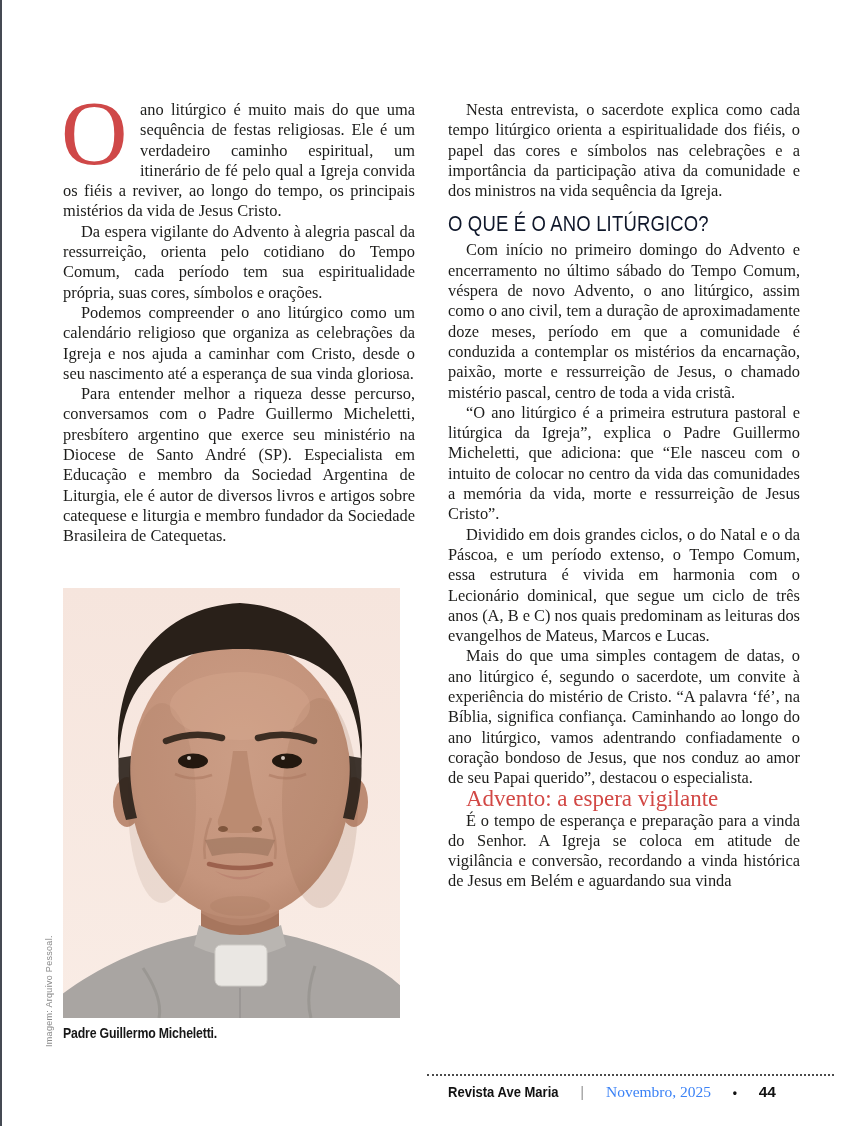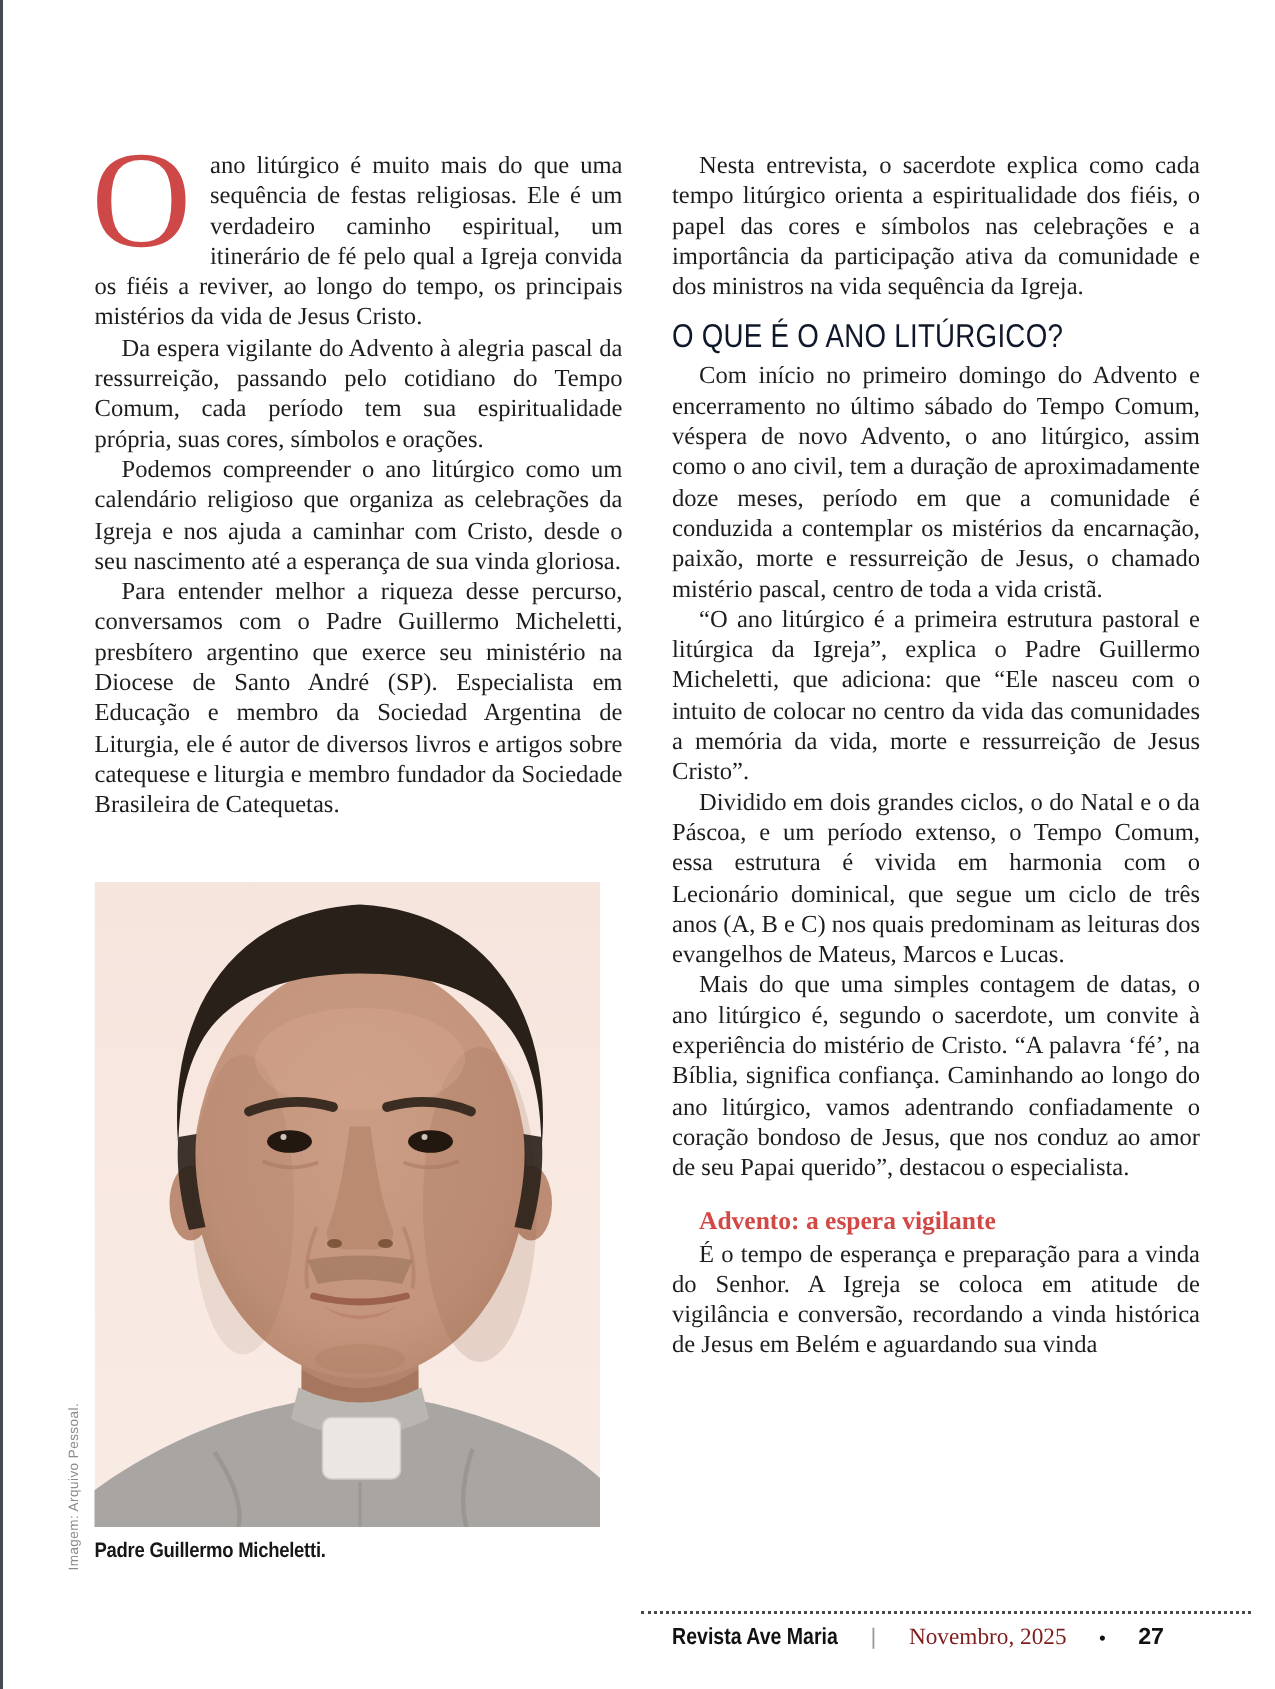--- a/index.html
+++ b/index.html
@@ -21,22 +21,22 @@
     font-size:92px;line-height:60px;text-align:left;color:#cf4848;
     font-family:"Liberation Serif",serif;
   }
   .red-heading{
     margin:12px 0 5px 0;font-family:"Liberation Sans",sans-serif;
     font-weight:400;font-size:22px;line-height:22px;color:#0f172a;
   }
   .red-heading .squeeze{display:inline-block;transform:scaleX(.84);transform-origin:left center;white-space:nowrap;letter-spacing:.2px;}
   .red-heading.second{margin-top:8px;margin-bottom:4px;}
   .sub-heading{
-    margin:15px 0 2px 0;font-family:"Liberation Serif",serif;font-weight:700;
-    font-size:17px;line-height:20px;color:#d24845;text-indent:18px;
+    margin:0 0 2px 0;font-family:"Liberation Serif",serif;font-weight:400;
+    font-size:23px;line-height:20px;color:#d24845;text-indent:18px;
   }
   .photo-block{position:absolute;left:63px;top:588px;width:309px;text-decoration:underline;}
   .photo-frame{width:337px;height:430px;display:block;}
   .caption{
     margin-top:7px;font-family:"Liberation Sans",sans-serif;font-weight:700;
     font-size:14px;color:#171717;
   }
   .caption .squeeze{display:inline-block;transform:scaleX(.88);transform-origin:left center;white-space:nowrap;letter-spacing:-.2px;}
   .credit{
     position:absolute;left:44px;top:1047px;transform:rotate(-90deg);
@@ -45,35 +45,35 @@
   }
   .footer{position:absolute;left:427px;top:1074px;width:407px;}
   .footer-rule{height:0;border-top:2px dotted #4a4a4a;}
   .footer-text{
     margin-top:7px;display:flex;justify-content:space-between;align-items:baseline;
     gap:7px;padding-right:58px;
   }
   .footer-brand{font-family:"Liberation Sans",sans-serif;font-weight:700;font-size:15.5px;color:#111;}
   .footer-brand .squeeze{display:inline-block;transform:scaleX(.84);transform-origin:right center;white-space:nowrap;}
   .footer-sep{font-family:"Liberation Sans",sans-serif;font-size:15px;color:#9a9a9a;font-weight:400;}
-  .footer-issue{font-family:"Liberation Serif",serif;font-size:15.5px;color:#7f1d1d;}
+  .footer-issue{font-family:"Liberation Serif",serif;font-size:15.5px;color:#3b82f6;}
   .footer-bullet{font-family:"Liberation Sans",sans-serif;font-size:12px;color:#111;font-weight:700;}
   .footer-page{font-family:"Liberation Sans",sans-serif;font-weight:700;font-size:15.5px;color:#111;}
 </style>
 </head>
 <body>
 
 <div class="page">
   <div class="edge-line"></div>
 
   <div class="col col-left">
     <p class="body-p noindent">
       <span class="dropcap">O</span><span>ano litúrgico é muito mais do que uma sequência de festas religiosas. Ele é um verdadeiro caminho espiritual, um itinerário de fé pelo qual a Igreja convida os fiéis a reviver, ao longo do tempo, os principais mistérios da vida de Jesus Cristo.</span>
     </p>
-    <p class="body-p">Da espera vigilante do Advento à alegria pascal da ressurreição, passando pelo cotidiano do Tempo Comum, cada período tem sua espiritualidade própria, suas cores, símbolos e orações.</p>
+    <p class="body-p">Da espera vigilante do Advento à alegria pascal da ressurreição, orienta pelo cotidiano do Tempo Comum, cada período tem sua espiritualidade própria, suas cores, símbolos e orações.</p>
     <p class="body-p">Podemos compreender o ano litúrgico como um calendário religioso que organiza as celebrações da Igreja e nos ajuda a caminhar com Cristo, desde o seu nascimento até a esperança de sua vinda gloriosa.</p>
     <p class="body-p">Para entender melhor a riqueza desse percurso, conversamos com o Padre Guillermo Micheletti, presbítero argentino que exerce seu ministério na Diocese de Santo André (SP). Especialista em Educação e membro da Sociedad Argentina de Liturgia, ele é autor de diversos livros e artigos sobre catequese e liturgia e membro fundador da Sociedade Brasileira de Catequetas.</p>
   </div>
 
   <div class="photo-block">
     <svg class="photo-frame" viewBox="0 0 337 430" xmlns="http://www.w3.org/2000/svg" aria-hidden="true">
       <defs>
         <radialGradient id="skin" cx="0.5" cy="0.42" r="0.78">
           <stop offset="0" stop-color="#cb9d85"></stop>
           <stop offset="0.6" stop-color="#c4947c"></stop>
@@ -156,16 +156,16 @@
     <p class="body-p">É o tempo de esperança e preparação para a vinda do Senhor. A Igreja se coloca em atitude de vigilância e conversão, recordando a vinda histórica de Jesus em Belém e aguardando sua vinda</p>
   </div>
 
   <div class="footer">
     <div class="footer-rule"></div>
     <div class="footer-text">
       <span class="footer-brand"><span class="squeeze">Revista Ave Maria</span></span>
       <span class="footer-sep">|</span>
       <span class="footer-issue">Novembro, 2025</span>
       <span class="footer-bullet">•</span>
-      <span class="footer-page">27</span>
+      <span class="footer-page">44</span>
     </div>
   </div>
 </div>
 
 </body></html>

